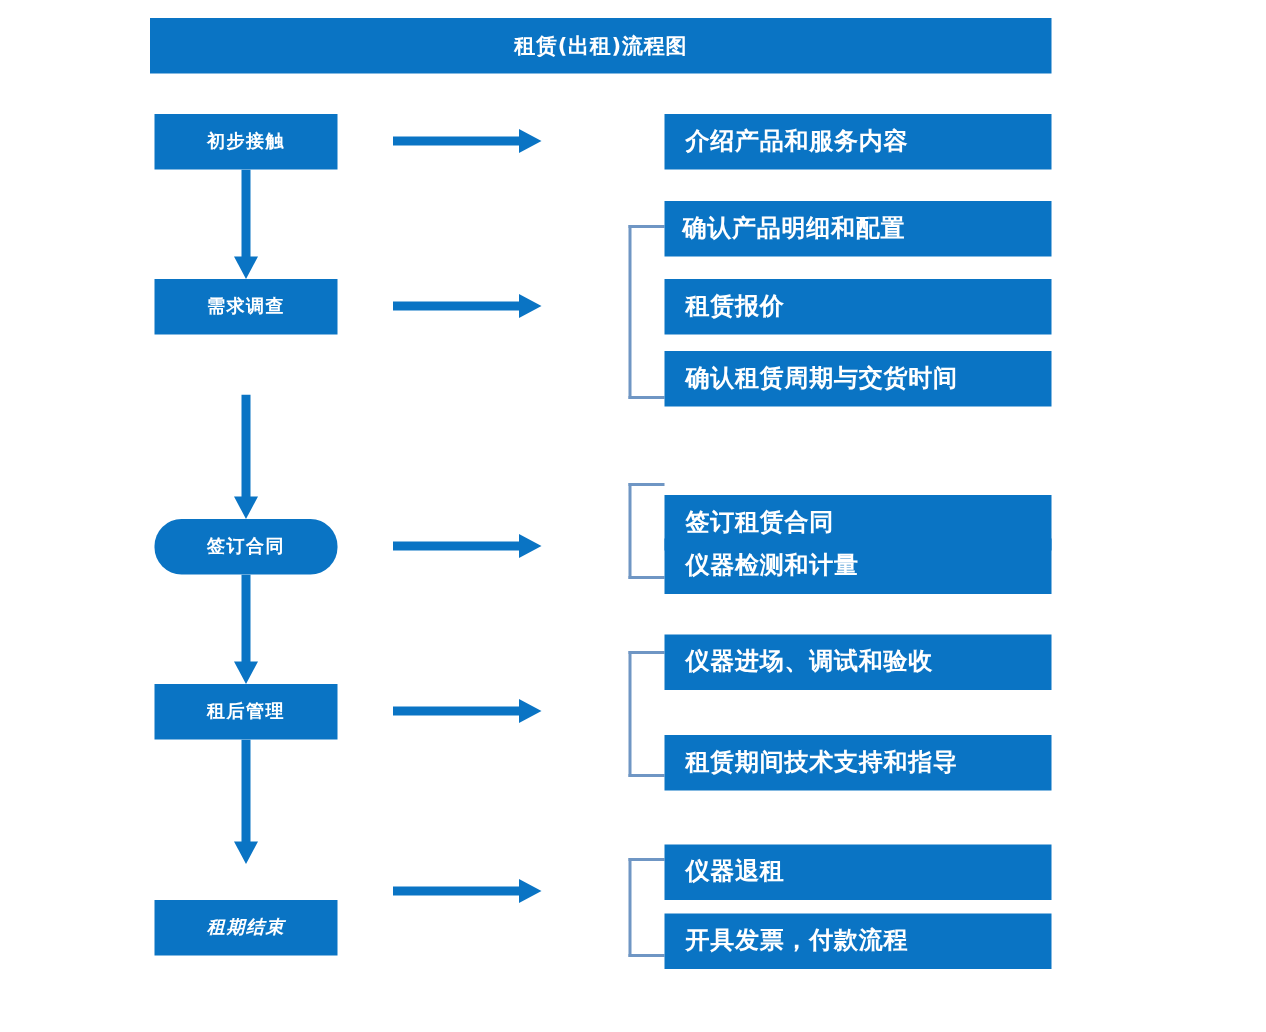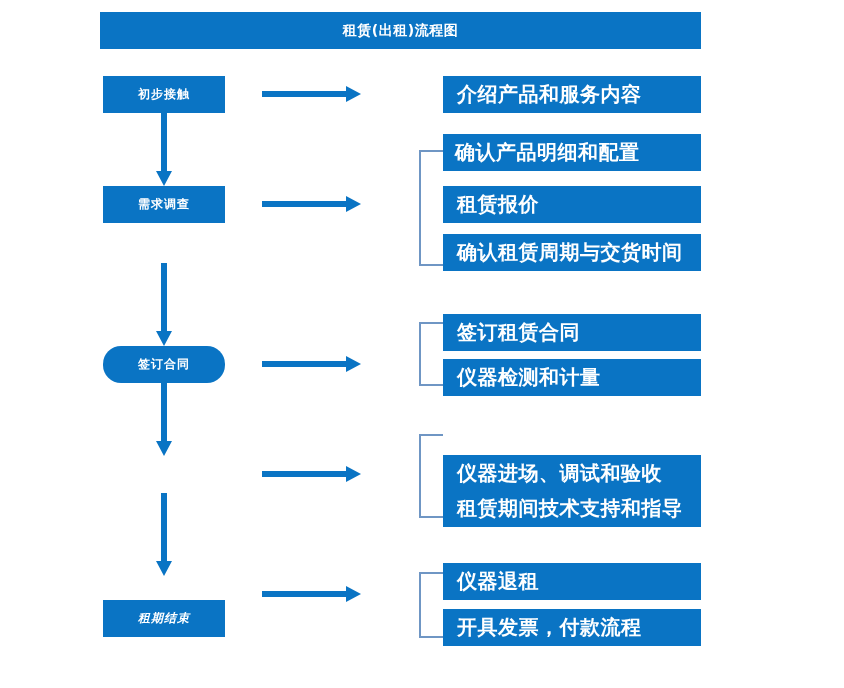--- a/index.html
+++ b/index.html
@@ -52,21 +52,21 @@
   }
 
   
   .detail-box {
     position: absolute;
     left: 443px;
     width: 258px;
     height: 37px;
     background: #0a74c4;
     color: #ffffff;
-    font-size: 20px;
+    font-size: 16px;
     font-weight: bold;
     display: flex;
     align-items: center;
     padding-left: 14px;
     box-sizing: border-box;
     letter-spacing: 0.5px;
   }
 
   
   .arrow-h {
@@ -98,20 +98,21 @@
 </head>
 <body>
 
 <div id="canvas">
 
   <div class="title-bar">租赁(出租)流程图</div>
 
   <div class="stage-box" style="top:76px;">初步接触</div>
   <div class="stage-box" style="top:186px;">需求调查</div>
   <div class="stage-box" style="top:346px;border-radius:18px;">签订合同</div>
+  <div class="stage-box" style="top:456px;">租后管理</div>
   <div class="stage-box" style="top:600px;font-style:italic;">租期结束</div>
 
   <div class="arrow-v" style="top:113px; height:74px;">
     <svg width="18" height="74" viewBox="0 0 18 74" xmlns="http://www.w3.org/2000/svg">
       <rect x="6" y="0" width="6" height="60" fill="#0a74c4"></rect>
       <polygon points="1,58 17,58 9,73" fill="#0a74c4"></polygon>
     </svg>
   </div>
   <div class="arrow-v" style="top:263px; height:84px;">
     <svg width="18" height="84" viewBox="0 0 18 84" xmlns="http://www.w3.org/2000/svg">
@@ -176,20 +177,20 @@
   </div>
 
   <div class="bracket" style="top:572px; height:66px;">
     <div class="bracket-inner"></div>
   </div>
 
   <div class="detail-box" style="top:76px;">介绍产品和服务内容</div>
   <div class="detail-box" style="top:134px;padding-left:12px;">确认产品明细和配置</div>
   <div class="detail-box" style="top:186px;">租赁报价</div>
   <div class="detail-box" style="top:234px;">确认租赁周期与交货时间</div>
-  <div class="detail-box" style="top:314px;">签订租赁合同</div>
+  <div class="detail-box" style="top:330px;">签订租赁合同</div>
   <div class="detail-box" style="top:359px;">仪器检测和计量</div>
-  <div class="detail-box" style="top:423px;margin-top:32px;">仪器进场、调试和验收</div>
+  <div class="detail-box" style="top:423px;">仪器进场、调试和验收</div>
   <div class="detail-box" style="top:490px;">租赁期间技术支持和指导</div>
   <div class="detail-box" style="top:563px;">仪器退租</div>
   <div class="detail-box" style="top:609px;">开具发票，付款流程</div>
 
 </div>
 
 </body></html>

